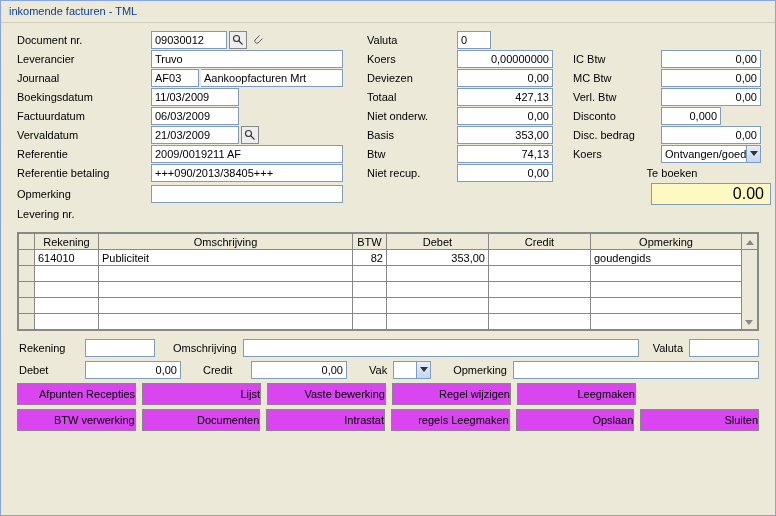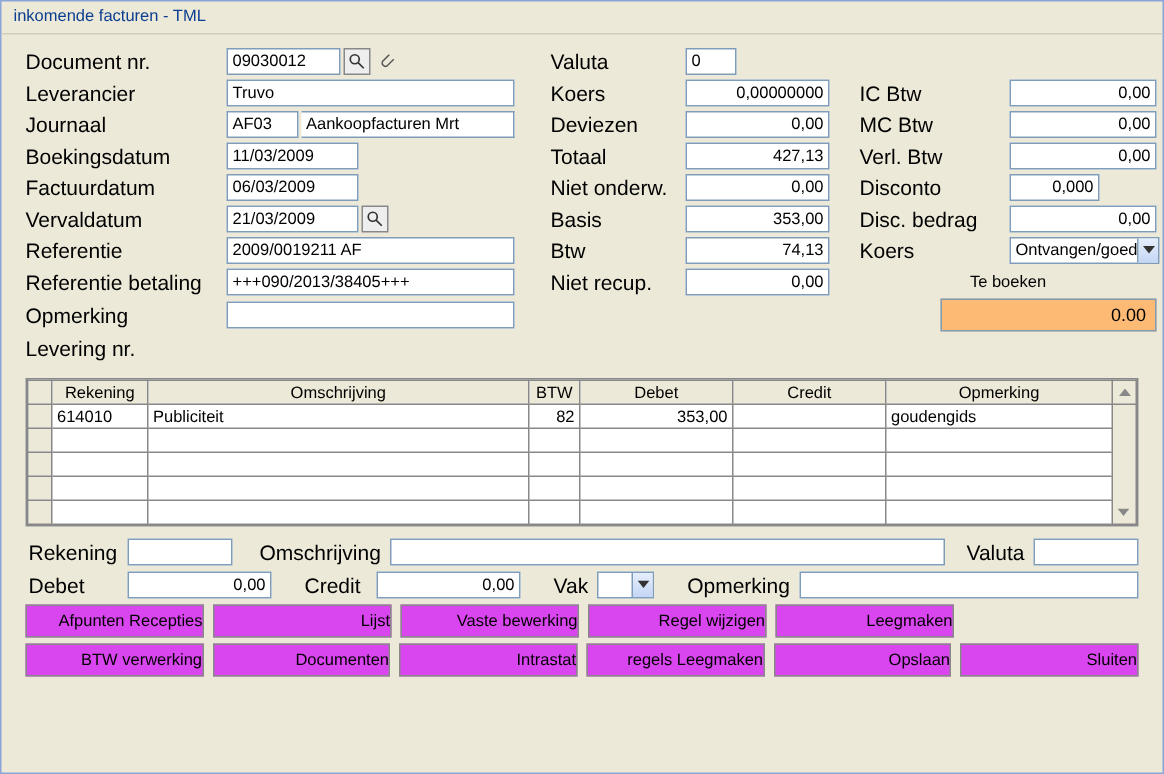--- a/index.html
+++ b/index.html
@@ -22,57 +22,57 @@
   }
   .form-area {
     padding: 8px 16px 4px 16px;
     display: grid;
     grid-template-columns: 344px 200px 198px;
     column-gap: 6px;
     row-gap: 1px;
     align-items: center;
     font-size: 11px;
   }
-  .label { color: #000; padding: 2px 0; font-size:14px;}
+  .label { color: #000; padding: 2px 0; font-size:11px;}
   .field {
     background: #fff;
     border: 1px solid #7f9db9;
     padding: 1px 3px;
     height: 18px;
     line-height:14px;
     font-size: 11px;
     display: inline-flex;
     align-items: center;
     overflow: hidden;
   }
   .field.right { justify-content: flex-end; }
   .col1 { display:flex; align-items:center; gap:0; }
   .col1 .label { width: 134px; flex:0 0 134px; }
   .col2 { display:flex; align-items:center; gap:0;}
   .col2 .label { width: 90px; flex:0 0 90px;}
-  .col3 { display:flex; align-items:center; gap:16px;}
+  .col3 { display:flex; align-items:center; gap:4px;}
   .col3 .label { width: 84px; flex:0 0 84px;}
   .icon-btn {
     width: 18px; height:18px; border:1px solid #888; background:#eee;
     display:inline-flex; align-items:center; justify-content:center;
     margin-left:2px; cursor:pointer;
   }
   .icon-btn svg { width:12px; height:12px; }
   .select-wrap { position:relative; display:inline-block;}
   .select-arrow {
     position:absolute; right:1px; top:1px; width:14px; height:16px;
     background: linear-gradient(#e6eefc,#c4d6f5);
     border-left:1px solid #7f9db9;
     display:flex; align-items:center; justify-content:center;
   }
   .te-boeken-label { text-align:center; width:100%; display:block;}
   .te-boeken-val {
-    background:#fdba74; border:1px solid #7f9db9;
-    height: 22px; font-size:12px; text-align:right; padding:1px 6px;
-    width: 144px; display:inline-flex; justify-content:flex-end; align-items:center;
+    background:#fef9c3; border:1px solid #7f9db9;
+    height: 22px; font-size:16px; text-align:right; padding:1px 6px;
+    width: 120px; display:inline-flex; justify-content:flex-end; align-items:center;
   }
   
   .grid-wrap { margin: 6px 16px 0 16px; border:1px solid #888; background:#fff;}
   table.grid { border-collapse: collapse; width:100%; table-layout:fixed;}
   table.grid th, table.grid td {
     border:1px solid #888; font-size:11px; padding:1px 3px; height:16px;
     overflow:hidden; white-space:nowrap;
   }
   table.grid th { background:#ece9d8; font-weight:normal; text-align:center;}
   .scroll-col { width:16px; background:#ece9d8;}

